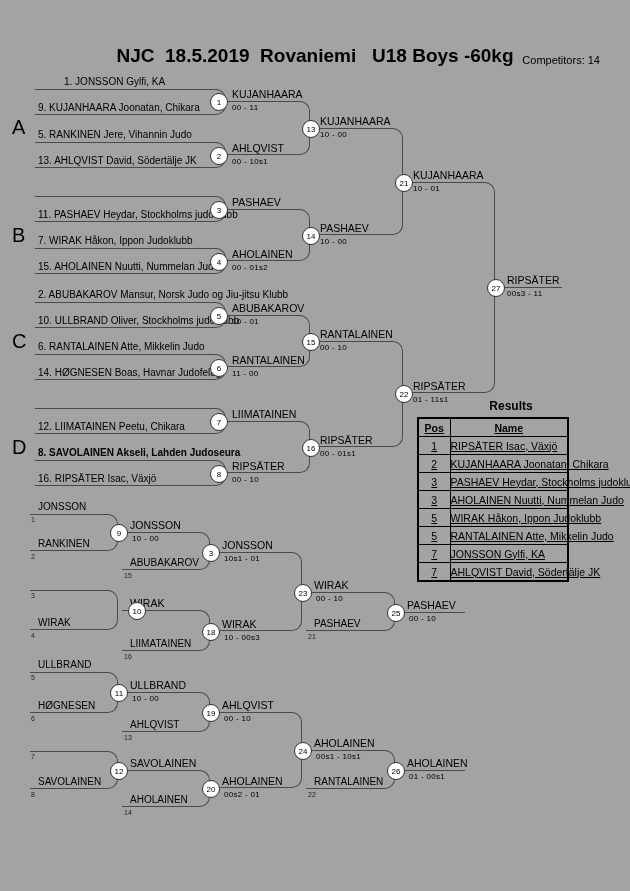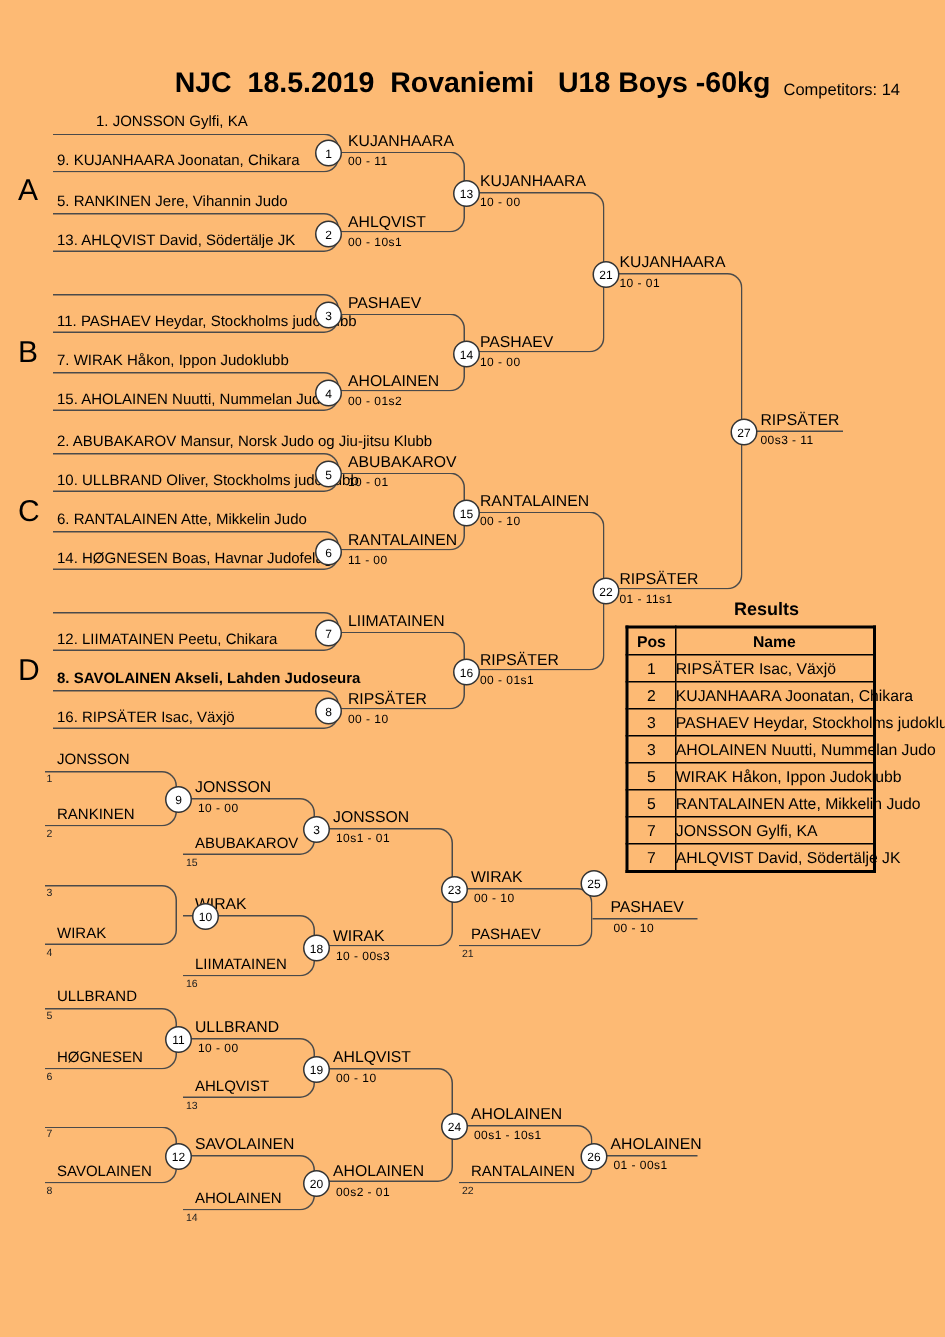--- a/index.html
+++ b/index.html
@@ -1,34 +1,34 @@
 <!DOCTYPE html>
 <html><head>
 <meta charset="utf-8">
 <style>
   html,body{margin:0;padding:0;background:#fff;}
-  #page{position:relative;width:630px;height:891px;background:#fdba74;overflow:hidden;
+  #page{position:relative;width:630px;height:891px;background:#a3a3a3;overflow:hidden;
         font-family:"Liberation Sans", sans-serif;color:#000;}
   .title{position:absolute;left:0;top:45px;width:630px;text-align:center;
          font-size:19px;font-weight:bold;white-space:pre;}
   .competitors{position:absolute;left:420px;top:54px;width:180px;text-align:right;font-size:11px;}
   .seclabel{position:absolute;font-size:20px;}
   .pair{position:absolute;border:1px solid #4a4a4a;border-left:none;
         border-radius:0 10px 10px 0;box-sizing:border-box;}
   .hline{position:absolute;border-top:1px solid #4a4a4a;height:0;}
   .slot{position:absolute;font-size:10px;white-space:nowrap;}
   .win{position:absolute;font-size:10.5px;white-space:nowrap;}
   .score{position:absolute;font-size:8px;white-space:nowrap;letter-spacing:.3px;}
   .ref{position:absolute;font-size:7px;color:#222;}
   .circle{position:absolute;width:16px;height:16px;border:1px solid #333;border-radius:50%;
           background:#fff;font-size:8px;display:flex;align-items:center;justify-content:center;z-index:2;}
   .res-title{position:absolute;left:416px;top:399px;width:190px;text-align:center;
              font-size:12px;font-weight:bold;}
-  table.results{position:absolute;left:417px;top:417px;width:167px;border-collapse:collapse;
-                border:2px solid #000;table-layout:fixed;font-size:10.5px;}
+  table.results{position:absolute;left:417px;top:417px;width:152px;border-collapse:collapse;
+                border:2px solid #000;table-layout:fixed;font-size:10.5px;text-decoration:underline;}
   table.results th, table.results td{border:1px solid #000;height:17px;padding:0;white-space:nowrap;}
   table.results th{font-weight:bold;text-align:center;}
   col.pos{width:32px;}
   td.pos{text-align:center;}
   td.name{padding-left:6px;overflow:visible;}
 </style>
 </head>
 <body>
 
 <div id="page">
@@ -190,21 +190,21 @@
   <div class="circle" style="left:110px;top:524px;">9</div>
   <div class="circle" style="left:92px;top:602px;margin-left:36px;">10</div>
   <div class="circle" style="left:110px;top:684px;">11</div>
   <div class="circle" style="left:110px;top:762px;">12</div>
   <div class="circle" style="left:202px;top:544px;">3</div>
   <div class="circle" style="left:202px;top:623px;">18</div>
   <div class="circle" style="left:202px;top:704px;">19</div>
   <div class="circle" style="left:202px;top:780px;">20</div>
   <div class="circle" style="left:294px;top:584px;">23</div>
   <div class="circle" style="left:294px;top:742px;">24</div>
-  <div class="circle" style="left:387px;top:580px;">25</div>
+  <div class="circle" style="left:387px;top:604px;">25</div>
   <div class="circle" style="left:387px;top:762px;">26</div>
 
   <div class="res-title">Results</div>
   <table class="results">
     <colgroup>
         <col class="pos">
         <col>
       </colgroup>
     <tbody>
         <tr>

